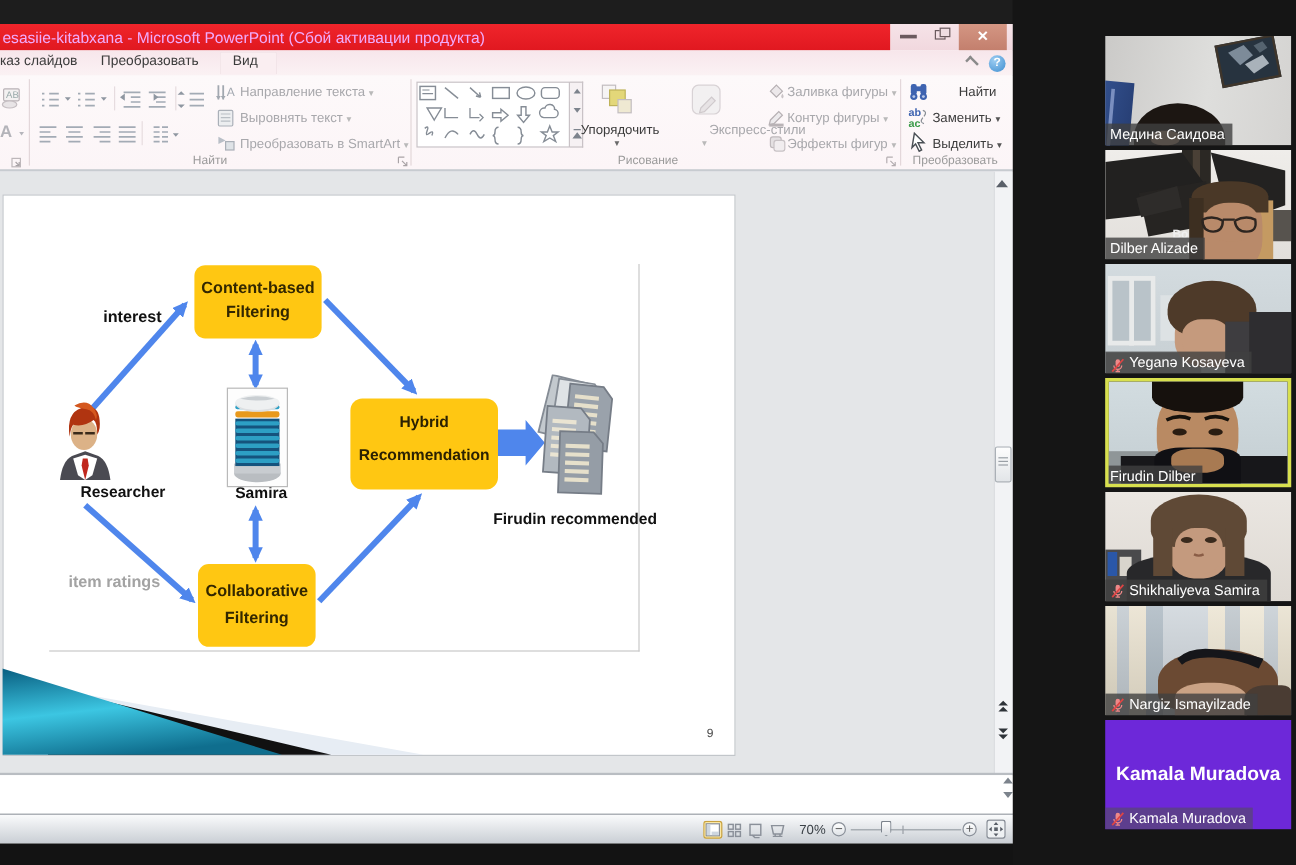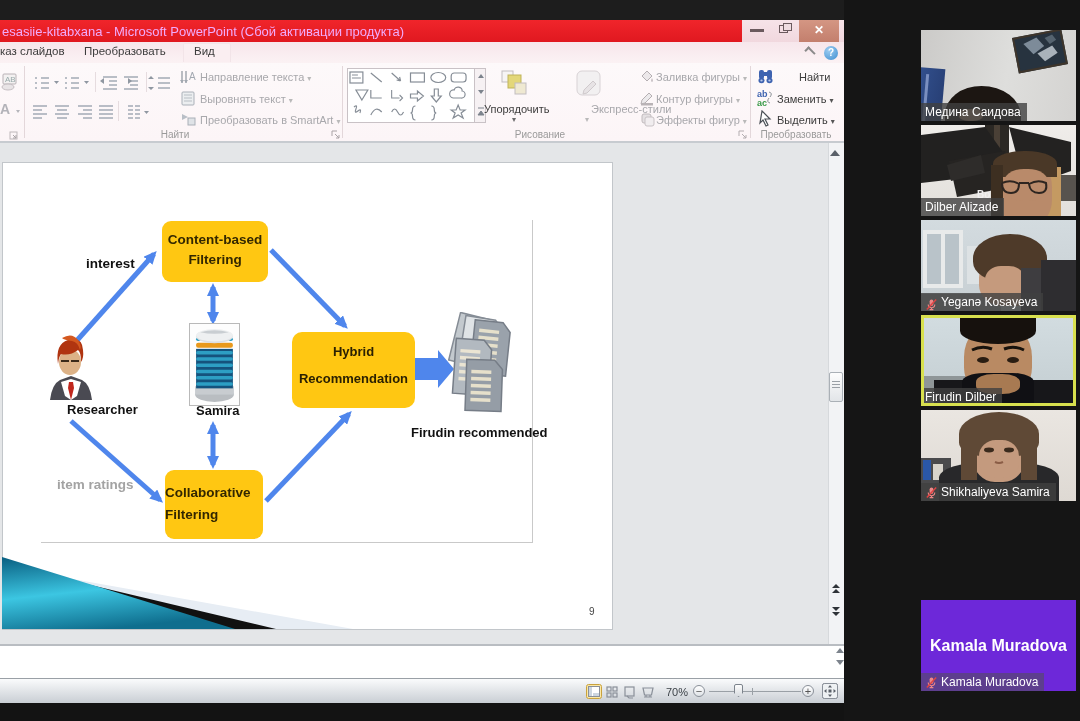--- a/index.html
+++ b/index.html
@@ -226,21 +226,21 @@
     </g>
     <g stroke="#4f86ec" stroke-width="5" fill="none">
       <line x1="211" y1="125" x2="211" y2="159" marker-start="url(#ahr)" marker-end="url(#ah)"></line>
       <line x1="211" y1="263" x2="211" y2="303" marker-start="url(#ahr)" marker-end="url(#ah)"></line>
     </g>
     <polygon points="413,196 436,196 436,188 452,207 436,226 436,218 413,218" fill="#4f86ec"></polygon>
   </svg>
 
   <div class="abs" style="left:162px;top:221px;width:106px;height:61px;background:#ffc712;border-radius:9px;color:#332700;font-weight:bold;font-size:13.5px;text-align:center;line-height:1.5;padding-top:9px;">Content-based<br>Filtering</div>
   <div class="abs" style="left:292px;top:332px;width:123px;height:76px;background:#ffc712;border-radius:10px;color:#2b2102;font-weight:bold;font-size:13px;text-align:center;line-height:2.05;padding-top:7px;">Hybrid<br>Recommendation</div>
-  <div class="abs" style="left:165px;top:470px;width:98px;height:69px;background:#ffc712;border-radius:9px;color:#332700;font-weight:bold;font-size:13.5px;line-height:1.6;padding-top:12px;">Collaborative<br>Filtering</div>
+  <div class="abs" style="left:165px;top:470px;width:98px;height:69px;background:#ffc712;border-radius:9px;color:#332700;font-weight:bold;font-size:13.5px;text-align:center;line-height:1.6;padding-top:12px;">Collaborative<br>Filtering</div>
 
   <div class="abs" style="left:86px;top:256px;font-weight:bold;font-size:13.5px;color:#111;">interest</div>
   <div class="abs" style="left:57px;top:477px;font-weight:bold;font-size:13.5px;color:#a3a3a3;">item ratings</div>
   <div class="abs" style="left:24px;top:402px;font-weight:bold;font-size:13px;color:#111;margin-left:43px;">Researcher</div>
   <div class="abs" style="left:196px;top:403px;font-weight:bold;font-size:13px;color:#111;">Samira</div>
   <div class="abs" style="left:411px;top:425px;font-weight:bold;font-size:13px;color:#111;">Firudin recommended</div>
   <div class="abs" style="left:589px;top:606px;font-size:10px;color:#444;">9</div>
 
   <svg class="abs" style="left:44px;top:322px;" width="54" height="80" viewBox="0 0 54 80">
     <path d="M6 78 q2 -16 10 -20 l11 -4 l11 4 q8 4 10 20 z" fill="#4a4a52"></path>
@@ -444,20 +444,35 @@
       <ellipse cx="32" cy="8" rx="5" ry="2.4" fill="#3a2a1d"></ellipse>
       <path d="M18 20 q4 2 8 0" stroke="#8a5d46" stroke-width="2" fill="none"></path>
     </svg>
     <div class="nm" style="max-width:150px;"><svg class="micw" viewBox="0 0 14 14">
           <rect x="5" y="1.5" width="4" height="7" rx="2" fill="#e88"></rect>
           <path d="M3.5 7 a3.5 3.5 0 0 0 7 0 M7 10.5 v2 M5 12.5 h4" stroke="#e88" fill="none" stroke-width="1.2"></path>
           <line x1="2" y1="12.5" x2="12" y2="1.5" stroke="#d44" stroke-width="1.6"></line>
         </svg>Shikhaliyeva Samira</div>
   </div>
 
+  <div class="vt" style="top:505px;">
+    <div class="abs" style="left:0;top:0;width:155px;height:91px;background:linear-gradient(90deg,#e3dcc9 0 10px,#bfc7cd 10px 20px,#e8e0cd 20px 34px,#a9b6c0 34px 48px,#ccd3d9 48px 86px,#ebe3d0 86px 100px,#bac2c8 100px 112px,#ece5d3 112px 132px,#c3cbd1 132px 144px,#e7dfcc 144px 155px);"></div>
+    <div class="abs" style="left:0;top:0;width:155px;height:91px;background:linear-gradient(#ffffff30,#00000018);"></div>
+    <div class="abs" style="left:44px;top:36px;width:100px;height:52px;background:#6b4a33;border-radius:50% 50% 28% 28%;"></div>
+    <div class="abs" style="left:58px;top:64px;width:60px;height:27px;background:#caa285;border-radius:45% 45% 0 0;"></div>
+    <div class="abs" style="left:116px;top:66px;width:39px;height:25px;background:#4a3c33;border-radius:45% 20% 0 0;"></div>
+    <svg class="abs" style="left:54px;top:28px;" width="86" height="30" viewBox="0 0 86 30">
+      <path d="M6 16 q10 -10 30 -8 q24 2 42 8 l-4 8 q-18 -8 -38 -9 q-18 -1 -26 6 z" fill="#15161a"></path>
+    </svg>
+    <div class="nm" style="max-width:150px;"><svg class="micw" viewBox="0 0 14 14">
+          <rect x="5" y="1.5" width="4" height="7" rx="2" fill="#e88"></rect>
+          <path d="M3.5 7 a3.5 3.5 0 0 0 7 0 M7 10.5 v2 M5 12.5 h4" stroke="#e88" fill="none" stroke-width="1.2"></path>
+          <line x1="2" y1="12.5" x2="12" y2="1.5" stroke="#d44" stroke-width="1.6"></line>
+        </svg>Nargiz Ismayilzade</div>
+  </div>
 
   <div class="vt" style="top:600px;background:#6d28d9;">
     <div class="abs" style="left:0;top:0;width:155px;height:91px;color:#fff;font-weight:bold;font-size:16px;text-align:center;line-height:91px;">Kamala Muradova</div>
     <div class="nm" style="max-width:150px;background:rgba(80,80,80,0.55);"><svg class="micw" viewBox="0 0 14 14">
           <rect x="5" y="1.5" width="4" height="7" rx="2" fill="#e88"></rect>
           <path d="M3.5 7 a3.5 3.5 0 0 0 7 0 M7 10.5 v2 M5 12.5 h4" stroke="#e88" fill="none" stroke-width="1.2"></path>
           <line x1="2" y1="12.5" x2="12" y2="1.5" stroke="#d44" stroke-width="1.6"></line>
         </svg>Kamala Muradova</div>
   </div>
 

